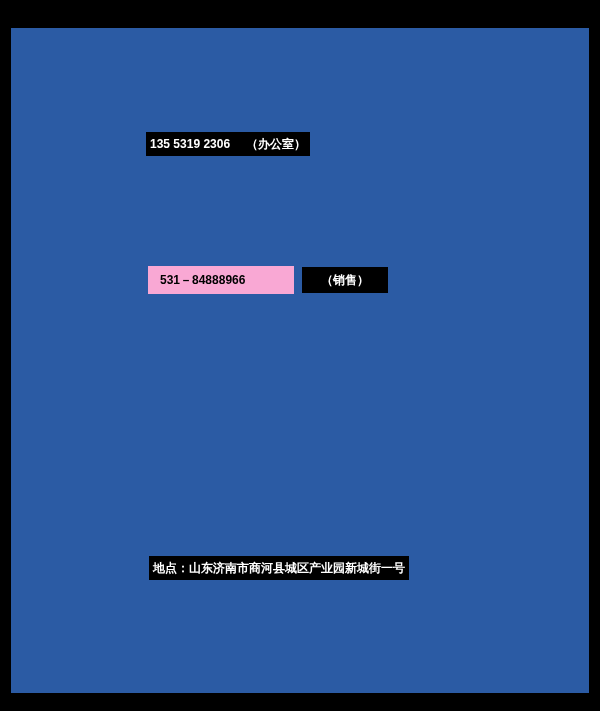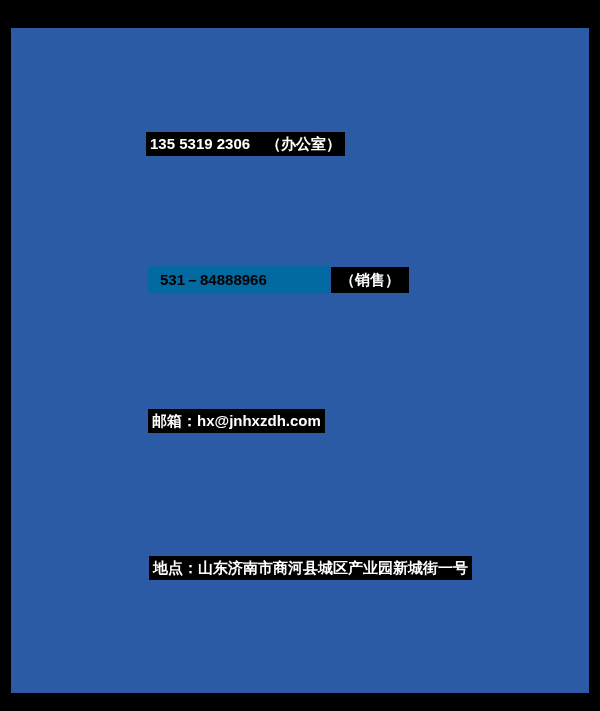--- a/index.html
+++ b/index.html
@@ -20,74 +20,71 @@
     position: absolute;
     left: 11px;
     top: 28px;
     width: 578px;
     height: 665px;
     background: #2b5ba4;
   }
   .line {
     position: absolute;
     font-weight: bold;
-    font-size: 15px;
+    font-size: 12px;
     color: #ffffff;
     white-space: nowrap;
     line-height: 22px;
   }
   .hl {
     background: #000000;
     padding: 1px 4px;
     display: inline-block;
   }
   .spacer {
     display: inline-block;
     width: 16px;
   }
   .line-office  { left: 146px; top: 132px; }
   .line-sales   { left: 148px; top: 266px; display: flex; align-items: center; }
   .line-email   { left: 148px; top: 409px; }
   .line-address { left: 149px; top: 556px; border-radius: 11px; }
   .whitebox {
-    width: 182px;
+    width: 146px;
     height: 28px;
-    background: #0369a1;
+    background: #f9a8d4;
     color: #000000;
     display: inline-flex;
     align-items: center;
     padding-left: 12px;
     overflow: hidden;
     font-weight: bold;
   }
   .sales-label {
     background: #000000;
-    padding: 2px 9px;
+    padding: 2px 19px;
     display: inline-block;
-    margin-left: 1px;
+    margin-left: 8px;
     text-align: center;
   }
 </style>
 </head>
 <body>
 
 <div class="frame">
   <div class="panel"></div>
 
   <div class="line line-office">
     <span class="hl"><span>135 5319 2306</span><span class="spacer"></span><span>（办公室）</span></span>
   </div>
 
   <div class="line line-sales">
     <span class="whitebox">
         <span>531－84888966</span>
       </span>
       <span class="sales-label">（销售）</span>
   </div>
 
-  <div class="line line-email">
-    <span class="hl"><span>邮箱：</span><span>hx@jnhxzdh.com</span></span>
-  </div>
 
   <div class="line line-address">
     <span class="hl"><span>地点：</span><span>山东济南市商河县城区产业园新城街一号</span></span>
   </div>
 </div>
 
 </body></html>

